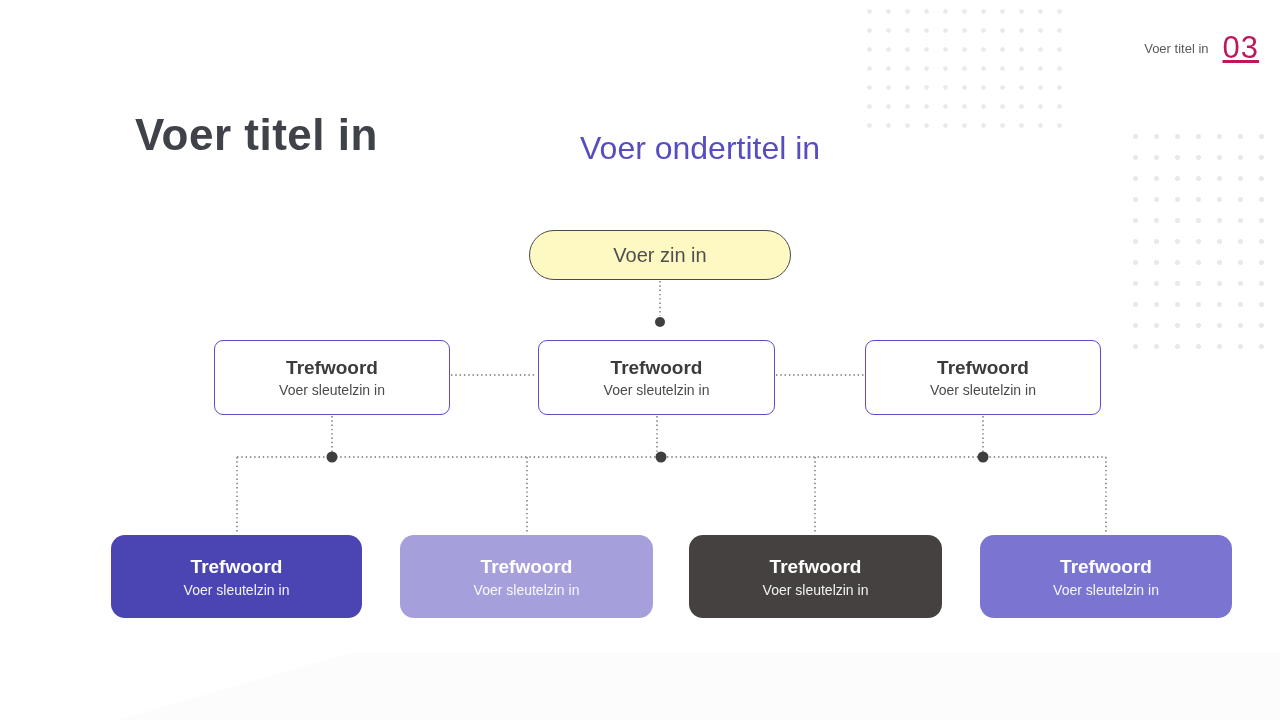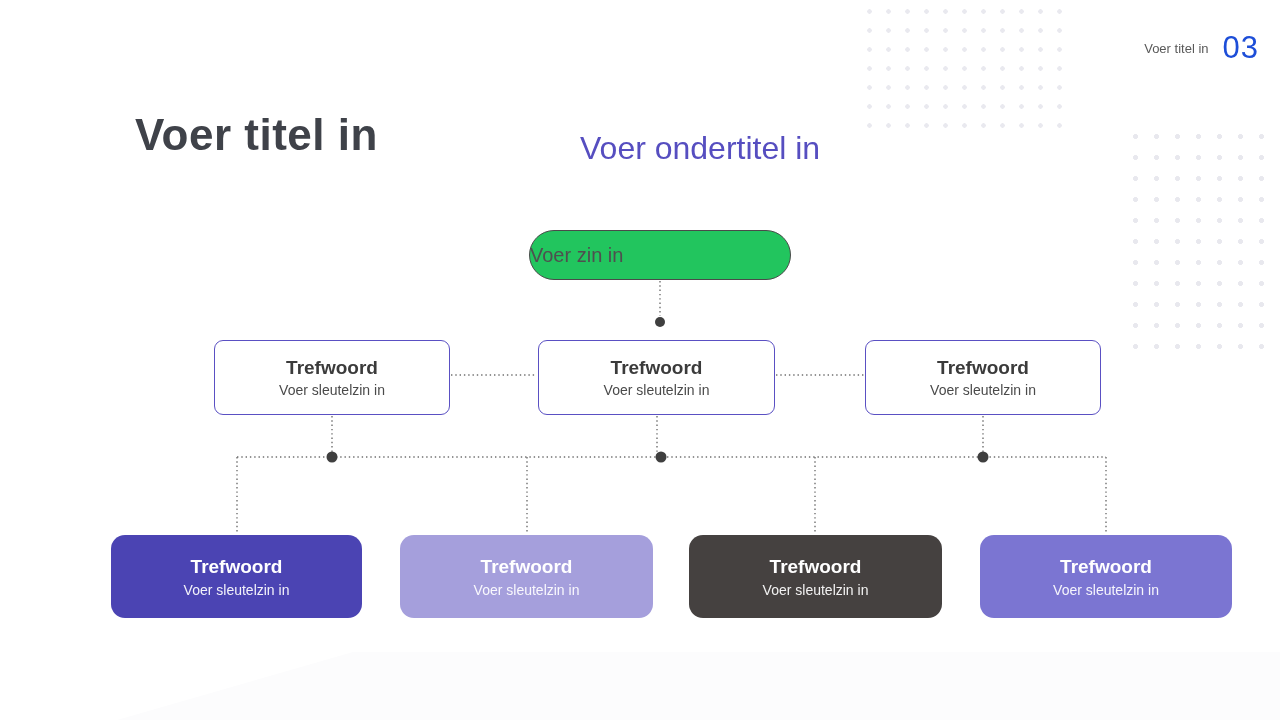--- a/index.html
+++ b/index.html
@@ -29,37 +29,37 @@
     background:#fcfcfd;
     clip-path: polygon(20% 0, 100% 0, 100% 100%, 0 100%);
   }
 
   
   .header {
     position:absolute; top:28px; right:38px; height:40px;
     display:flex; align-items:center; gap:14px;
   }
   .header-label { font-size:13px; color:#595959; }
-  .page-number { font-size:31px; font-weight:300; color:#1d4ed8; letter-spacing:1px; }
+  .page-number { font-size:31px; font-weight:300; color:#be185d; letter-spacing:1px;text-decoration:underline; }
 
   
   .page-title {
     position:absolute; left:118px; top:110px;
     font-size:44px; font-weight:800; color:#3f4249; letter-spacing:0.5px;
   }
   .page-subtitle {
     position:absolute; left:563px; top:130px;
     font-size:32px; font-weight:400; color:#564ec0;
   }
 
   
   .root-node {
     position:absolute; left:512px; top:230px; width:262px; height:50px;
-    border:1.6px solid #4a4a4a; border-radius:26px; background:#22c55e;
-    display:flex; align-items:center; justify-content:flex-start;
+    border:1.6px solid #4a4a4a; border-radius:26px; background:#fef9c3;
+    display:flex; align-items:center; justify-content:center;
   }
   .root-node-label { font-size:20px; color:#4f4f4f; }
 
   
   .connectors { position:absolute; left:0; top:0; width:1280px; height:720px; pointer-events:none; }
 
   
   .node-outline {
     position:absolute; top:340px; width:236px; height:75px;
     background:#ffffff; border:1.6px solid #5a50c3; border-radius:9px;

